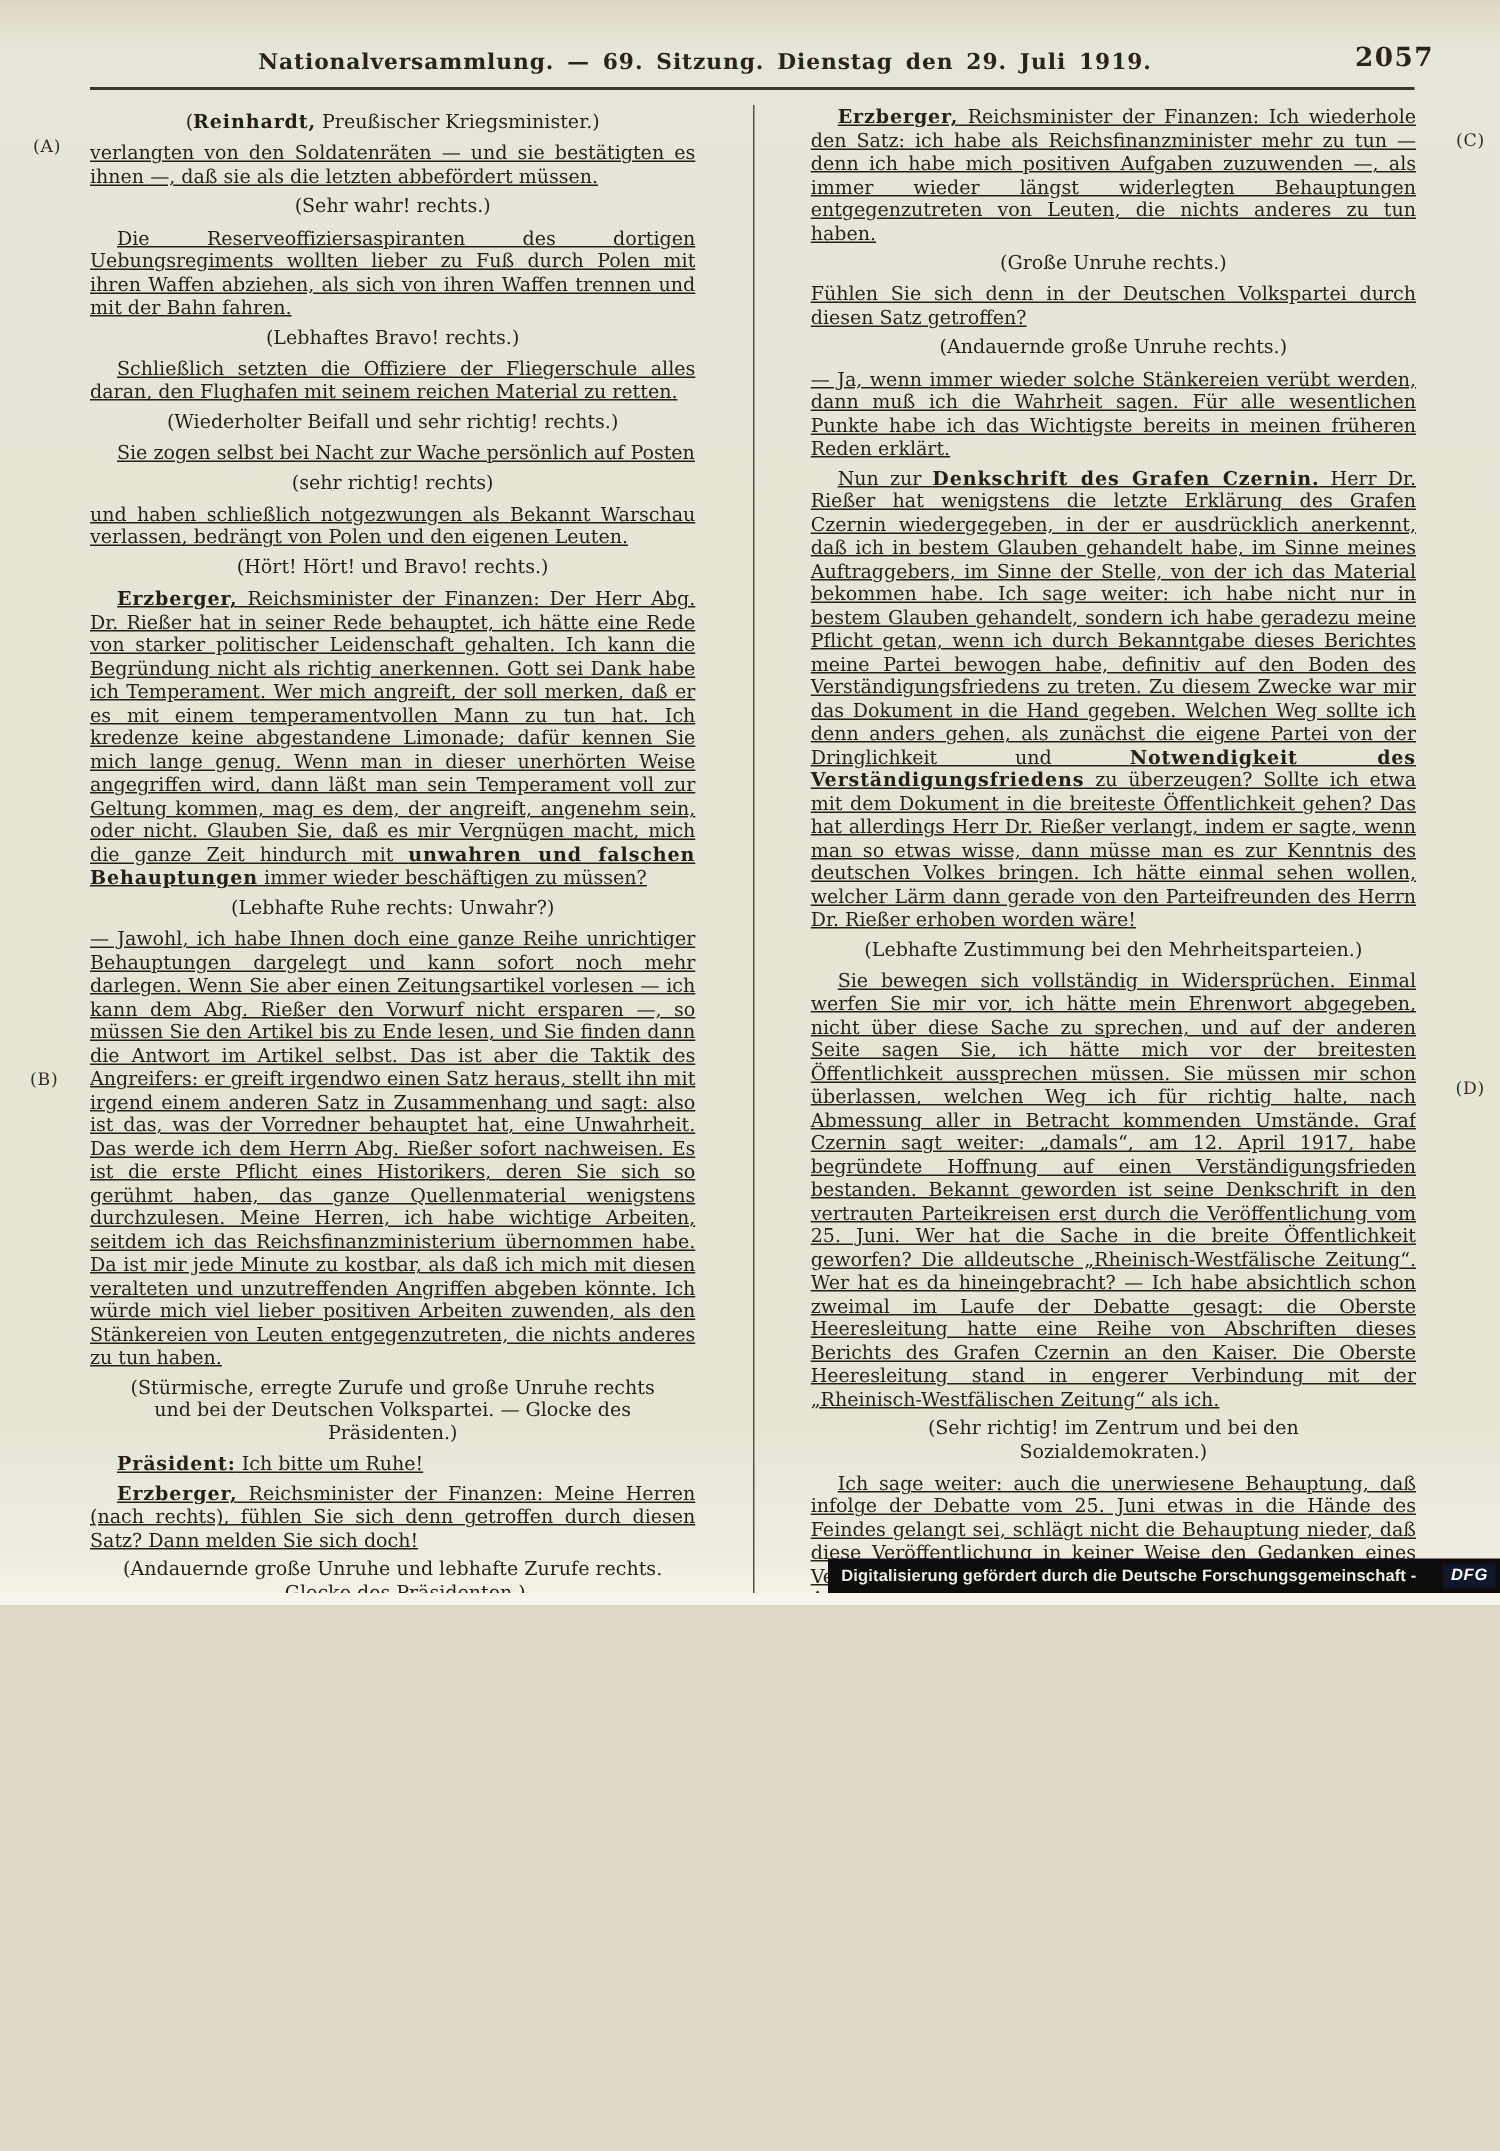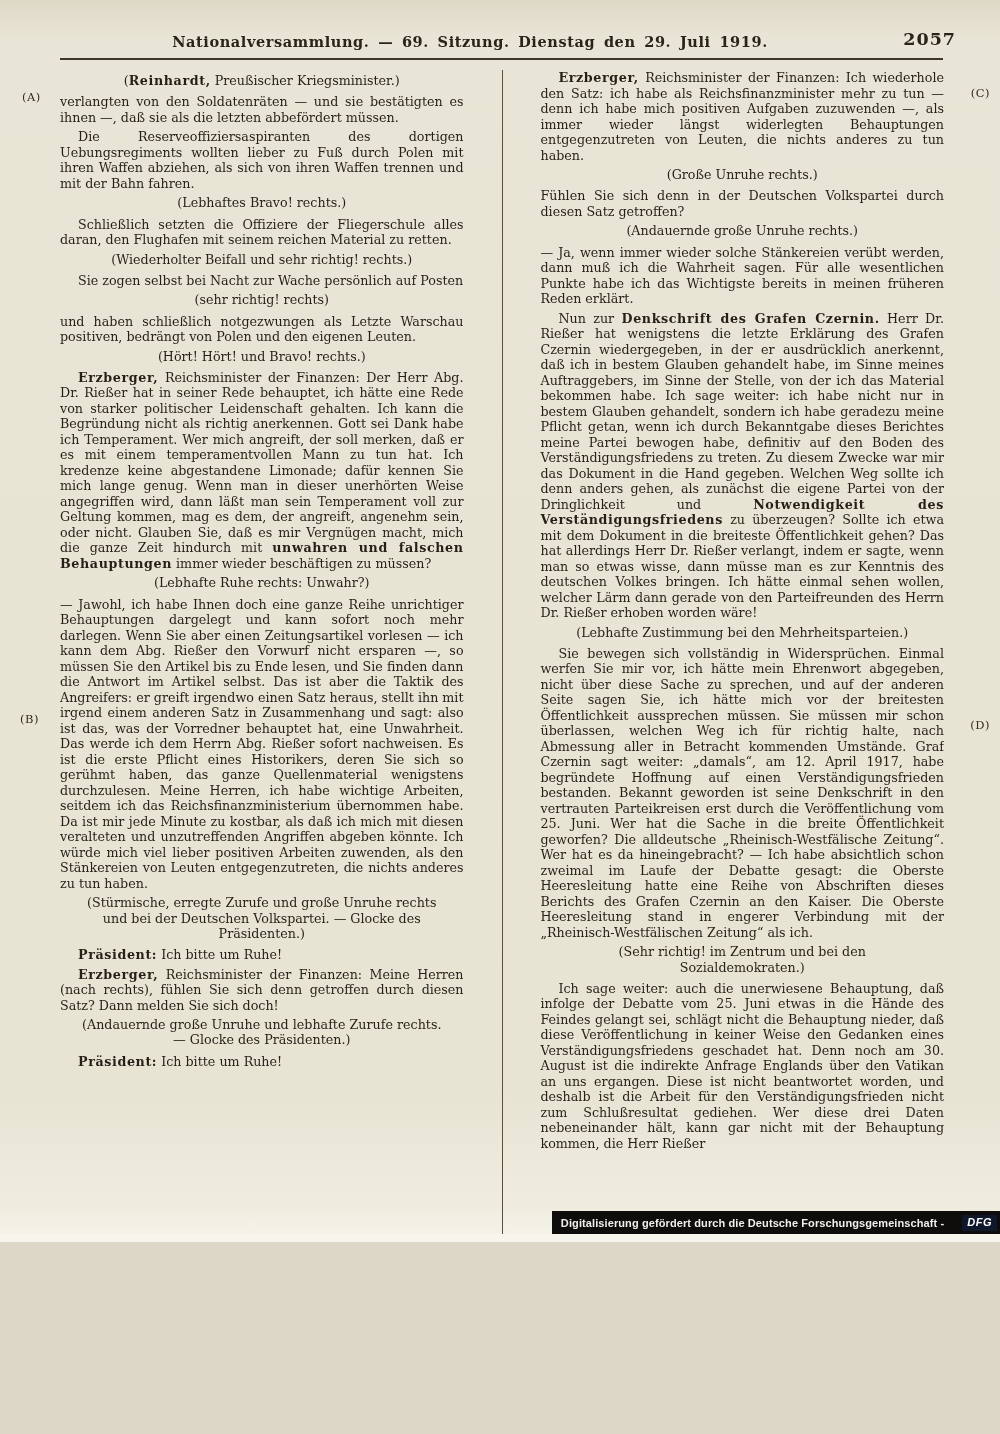--- a/index.html
+++ b/index.html
@@ -3,21 +3,21 @@
 <meta charset="utf-8">
 <style>
   html, body { margin: 0; padding: 0; }
   body {
     width: 1000px; height: 1434px;
     background: #dcd7c6;
     font-family: "DejaVu Serif", "Liberation Serif", serif;
   }
   .page {
     position: relative;
-    width: 1000px; height: 1242px;
+    width: 1000px; height: 1070px;
     overflow: hidden;
     background: linear-gradient(180deg, #ddd8c6 0%, #e9e5d6 3%, #e8e4d4 88%, #efecdf 97%, #f6f4ea 100%);
     color: #251f17;
   }
   
   .header-title {
     position: absolute; top: 33px; left: 0; right: 60px;
     text-align: center;
     font-size: 14.5px; font-weight: 700; letter-spacing: 0.6px;
     word-spacing: 3px;
@@ -54,20 +54,21 @@
     width: 1px; background: #59503f;
     margin: 0 11px;
     height: 1300px;
   }
   .para {
     margin: 0 0 4px 0;
     text-align: justify;
     font-size: 12.7px; line-height: 15.5px;
     hyphens: auto; -webkit-hyphens: auto;
     color: #251f17;
+    text-decoration: underline;
   }
   .para.indent { text-indent: 18px; }
   .stage {
     margin: 3px 18px 6px 18px;
     text-align: center;
     font-size: 12.7px; line-height: 15.3px;
     color: #251f17;
   }
   strong { font-weight: 700; letter-spacing: 0.6px; }
   
@@ -105,27 +106,28 @@
 
   <div class="margin-marker marker-a">(A)</div>
   <div class="margin-marker marker-b">(B)</div>
   <div class="margin-marker marker-c">(C)</div>
   <div class="margin-marker marker-d">(D)</div>
 
   <main class="columns">
     <section class="column" id="left-column">
         <div class="stage">(<strong>Reinhardt,</strong> Preußischer Kriegsminister.)</div>
         <p class="para">verlangten von den Soldatenräten — und sie bestätigten es ihnen —, daß sie als die letzten abbefördert müssen.</p>
+        <div class="stage">(Sehr wahr! rechts.)</div>
         <p class="para indent">Die Reserveoffiziersaspiranten des dortigen Uebungsregiments wollten lieber zu Fuß durch Polen mit ihren Waffen abziehen, als sich von ihren Waffen trennen und mit der Bahn fahren.</p>
         <div class="stage">(Lebhaftes Bravo! rechts.)</div>
         <p class="para indent">Schließlich setzten die Offiziere der Fliegerschule alles daran, den Flughafen mit seinem reichen Material zu retten.</p>
         <div class="stage">(Wiederholter Beifall und sehr richtig! rechts.)</div>
         <p class="para indent">Sie zogen selbst bei Nacht zur Wache persönlich auf Posten</p>
         <div class="stage">(sehr richtig! rechts)</div>
-        <p class="para">und haben schließlich notgezwungen als Letzte Warschau positiven, bedrängt von Polen und den eigenen Leuten.</p>
+        <p class="para">und haben schließlich notgezwungen als Bekannt Warschau verlassen, bedrängt von Polen und den eigenen Leuten.</p>
         <div class="stage">(Hört! Hört! und Bravo! rechts.)</div>
         <p class="para indent"><strong>Erzberger,</strong> Reichsminister der Finanzen: Der Herr Abg. Dr. Rießer hat in seiner Rede behauptet, ich hätte eine Rede von starker politischer Leidenschaft gehalten. Ich kann die Begründung nicht als richtig anerkennen. Gott sei Dank habe ich Temperament. Wer mich angreift, der soll merken, daß er es mit einem temperamentvollen Mann zu tun hat. Ich kredenze keine abgestandene Limonade; dafür kennen Sie mich lange genug. Wenn man in dieser unerhörten Weise angegriffen wird, dann läßt man sein Temperament voll zur Geltung kommen, mag es dem, der angreift, angenehm sein, oder nicht. Glauben Sie, daß es mir Vergnügen macht, mich die ganze Zeit hindurch mit <strong>unwahren und falschen Behauptungen</strong> immer wieder beschäftigen zu müssen?</p>
         <div class="stage">(Lebhafte Ruhe rechts: Unwahr?)</div>
         <p class="para">— Jawohl, ich habe Ihnen doch eine ganze Reihe unrichtiger Behauptungen dargelegt und kann sofort noch mehr darlegen. Wenn Sie aber einen Zeitungsartikel vorlesen — ich kann dem Abg. Rießer den Vorwurf nicht ersparen —, so müssen Sie den Artikel bis zu Ende lesen, und Sie finden dann die Antwort im Artikel selbst. Das ist aber die Taktik des Angreifers: er greift irgendwo einen Satz heraus, stellt ihn mit irgend einem anderen Satz in Zusammenhang und sagt: also ist das, was der Vorredner behauptet hat, eine Unwahrheit. Das werde ich dem Herrn Abg. Rießer sofort nachweisen. Es ist die erste Pflicht eines Historikers, deren Sie sich so gerühmt haben, das ganze Quellenmaterial wenigstens durchzulesen. Meine Herren, ich habe wichtige Arbeiten, seitdem ich das Reichsfinanzministerium übernommen habe. Da ist mir jede Minute zu kostbar, als daß ich mich mit diesen veralteten und unzutreffenden Angriffen abgeben könnte. Ich würde mich viel lieber positiven Arbeiten zuwenden, als den Stänkereien von Leuten entgegenzutreten, die nichts anderes zu tun haben.</p>
         <div class="stage">(Stürmische, erregte Zurufe und große Unruhe rechts und bei der Deutschen Volkspartei. — Glocke des Präsidenten.)</div>
         <p class="para indent"><strong>Präsident:</strong> Ich bitte um Ruhe!</p>
         <p class="para indent"><strong>Erzberger,</strong> Reichsminister der Finanzen: Meine Herren (nach rechts), fühlen Sie sich denn getroffen durch diesen Satz? Dann melden Sie sich doch!</p>
         <div class="stage">(Andauernde große Unruhe und lebhafte Zurufe rechts. — Glocke des Präsidenten.)</div>
         <p class="para indent"><strong>Präsident:</strong> Ich bitte um Ruhe!</p>
       </section>

